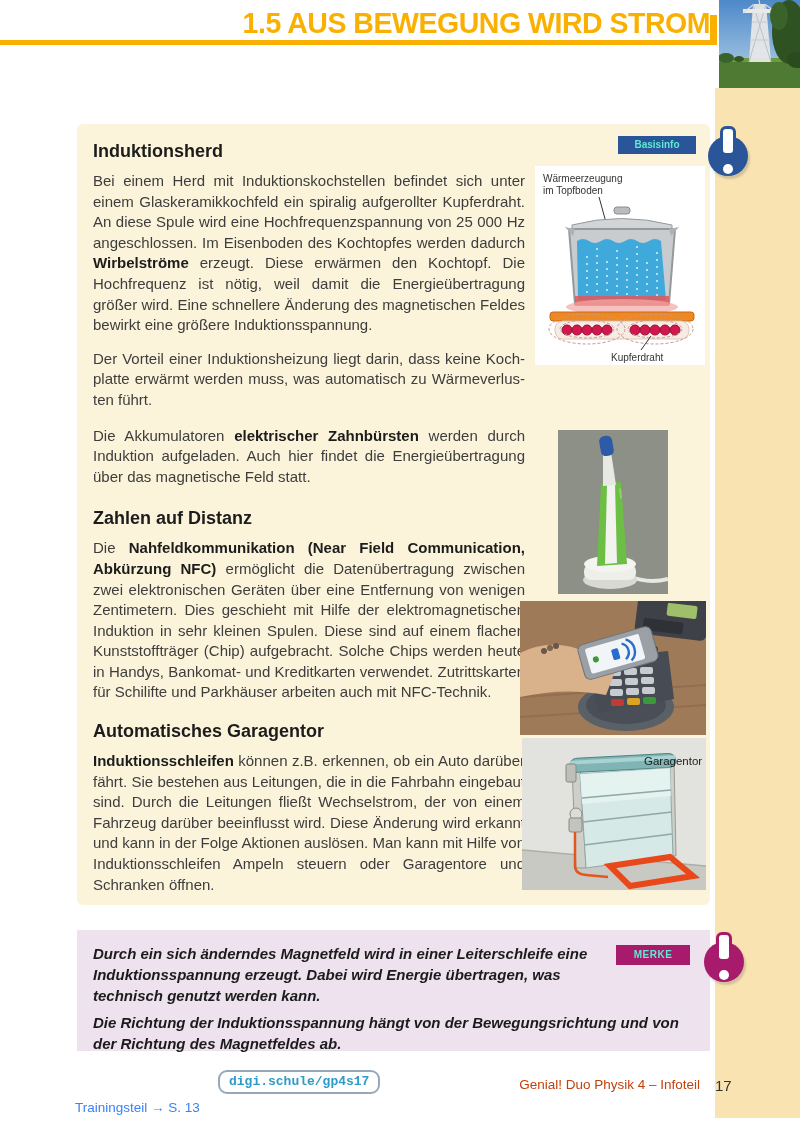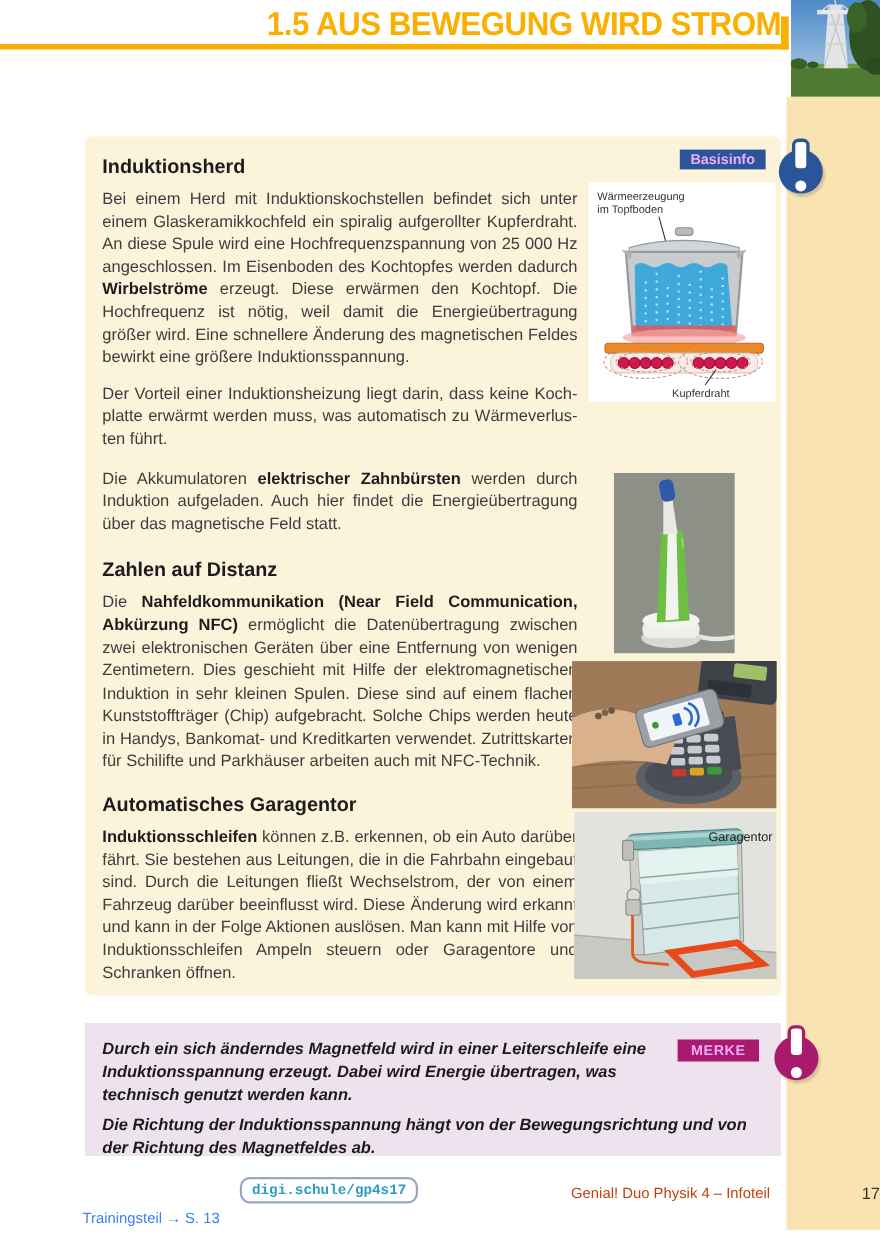--- a/index.html
+++ b/index.html
@@ -18,21 +18,21 @@
 
   
   .content-box{position:absolute;left:77px;top:124px;width:633px;height:781px;background:#FCF3DB;border-radius:6px;}
   .text-col{position:absolute;left:0;top:0;padding:17px 0 0 16px;width:432px;}
   .text-col h3{margin:0 0 9px;font-size:18px;color:#1c1c1c;}
   .text-col p{margin:0 0 13px;font-size:15px;line-height:20.6px;text-align:justify;
               hyphens:manual;-webkit-hyphens:manual;}
   .text-col p b{color:#1c1c1c;}
   p.mb15{margin-bottom:15px;} p.mb21{margin-bottom:21px;} p.mb18{margin-bottom:18px;} p.mb0{margin-bottom:0;}
 
-  .badge{position:absolute;font-size:13px;font-weight:bold;color:#f0abfc;text-align:center;}
+  .badge{position:absolute;font-size:10px;font-weight:bold;color:#5eead4;text-align:center;}
   .badge-blue{left:541px;top:12px;width:78px;height:18px;line-height:18px;background:#2A5599;}
 
   .figure{position:absolute;}
   .fig-cooktop{left:458px;top:42px;width:170px;height:199px;background:#fff;}
   .fig-toothbrush{left:481px;top:306px;width:110px;height:164px;}
   .fig-nfc{left:443px;top:477px;width:186px;height:134px;}
   .fig-garage{left:445px;top:614px;width:184px;height:152px;}
   svg text{font-family:"Liberation Sans",sans-serif;}
 
   
@@ -49,21 +49,21 @@
   .merke-box{position:absolute;left:77px;top:930px;width:633px;height:121px;background:#EDE2ED;box-sizing:border-box;padding:13px 16px 0 16px;}
   .merke-box p{margin:0 0 6px;font-size:15px;line-height:21px;font-weight:bold;color:#1b1b1b;font-style:italic;}
   .merke-float{float:right;width:92px;height:26px;position:relative;}
   .badge-magenta{position:absolute;right:4px;top:2px;width:74px;height:20px;line-height:20px;background:#A81A6B;letter-spacing:.5px;margin-left:41px;}
 
   
   .footer-left{position:absolute;left:75px;top:1077px;font-size:13.5px;color:#3b82f6;margin-top:23px;}
   .footer-badge{position:absolute;left:218px;top:1070px;padding:2px 9px 3px;border:2px solid #97A8BB;border-radius:9px;
                 background:#fff;color:#2E9BC6;font-size:13px;font-weight:bold;font-family:Liberation Mono, monospace;}
   .footer-right{position:absolute;right:100px;top:1077px;font-size:13.5px;color:#c2410c;}
-  .footer-page{position:absolute;left:715px;top:1077px;width:85px;text-align:right;font-size:15px;color:#333;}
+  .footer-page{position:absolute;left:715px;top:1077px;width:85px;text-align:left;font-size:15px;color:#333;}
 </style>
 </head>
 <body>
 
 <div class="page">
 
   <div class="side-bar"></div>
 
   <div class="corner-photo">
     <svg width="81" height="88" viewBox="0 0 81 88">

